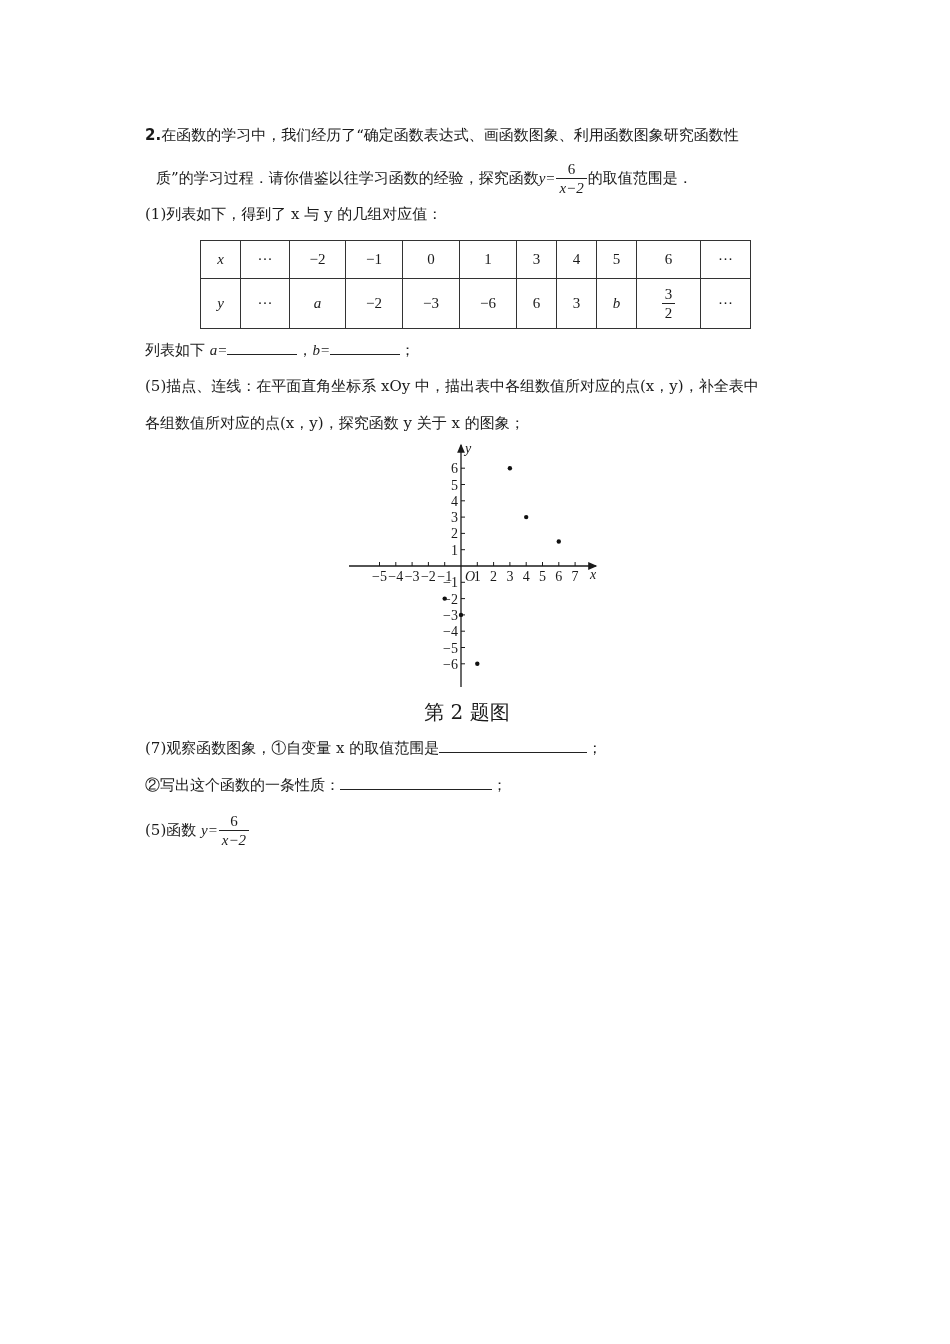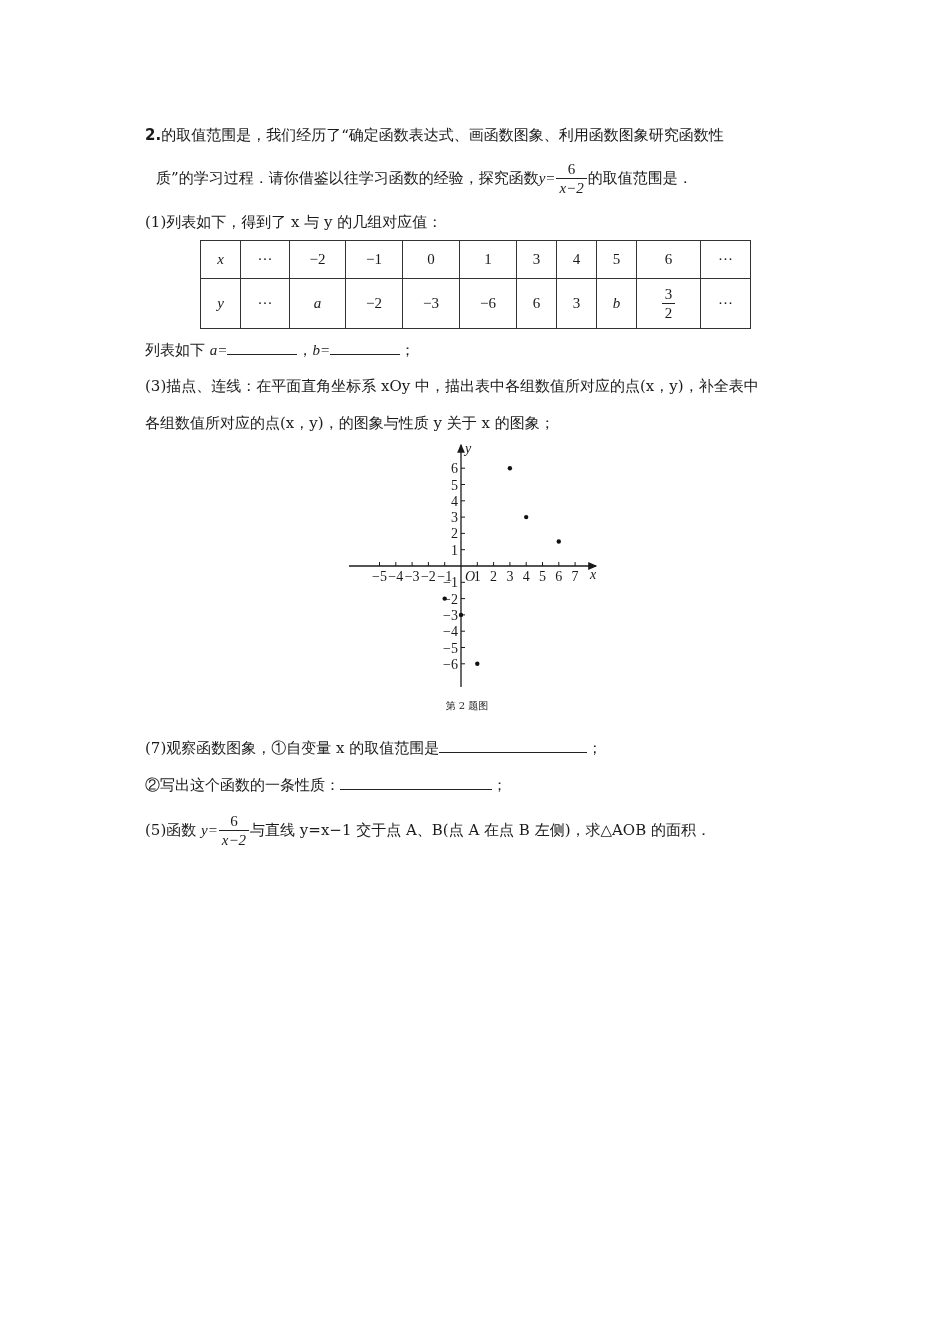--- a/index.html
+++ b/index.html
@@ -15,35 +15,35 @@
   .frac .num { display: block; padding: 0 3px; }
   .frac .den { display: block; border-top: 1px solid #222; padding: 0 3px; font-family: Liberation Serif, serif; }
   .blank { display: inline-block; border-bottom: 1px solid #222; height: 14px; vertical-align: baseline; }
   table.vals {
     position: absolute; left: 200px; top: 240px; border-collapse: collapse;
     font-family: "Liberation Serif", "DejaVu Serif", serif; font-size: 15px;
   }
   table.vals td { border: 1px solid #333; text-align: center; padding: 0; }
   table.vals tr.r1 td { height: 37px; }
   table.vals tr.r2 td { height: 49px; }
-  .caption { position: absolute; left: 0; width: 934px; text-align: center; top: 699px; font-size: 10px; }
+  .caption { position: absolute; left: 0; width: 934px; text-align: center; top: 699px; font-size: 20px; }
   svg.graph { position: absolute; left: 340px; top: 437px; }
   svg text { font-family: "Liberation Serif", "DejaVu Serif", serif; font-size: 14px; fill: #1a1a1a; }
 </style>
 </head>
 <body>
 
 <div class="line" style="top:124px;">
-  <span class="qnum">2.</span><span>的取值范围是，我们经历了“确定函数表达式、画函数图象、利用函数图象研究函数性</span>
+  <span class="qnum">2.</span><span>在函数的学习中，我们经历了“确定函数表达式、画函数图象、利用函数图象研究函数性</span>
 </div>
 <div class="line" style="top:160px;margin-left:11px;">
   <span>质”的学习过程．请你借鉴以往学习函数的经验，探究函数</span><span class="it">y=</span><span class="frac"><span class="num">6</span><span class="den it">x−2</span></span><span>的取值范围是．</span>
 </div>
 
-<div class="line" style="top:211px;">(1)列表如下，得到了 x 与 y 的几组对应值：</div>
+<div class="line" style="top:203px;">(1)列表如下，得到了 x 与 y 的几组对应值：</div>
 
 <table class="vals">
   <tbody>
       <tr class="r1">
     <td style="width:39px;" class="it">x</td>
     <td style="width:48px;">···</td>
     <td style="width:55px;">−2</td>
     <td style="width:56px;">−1</td>
     <td style="width:56px;">0</td>
     <td style="width:56px;">1</td>
@@ -68,22 +68,22 @@
     </td>
     <td>···</td>
   </tr>
 </tbody>
   </table>
 
 <div class="line" style="top:339px;">
   <span>列表如下 </span><span class="it">a=</span><span class="blank" style="width:70px;"></span><span>，</span><span class="it">b=</span><span class="blank" style="width:70px;"></span><span>；</span>
 </div>
 
-<div class="line" style="top:375px;">(3)描点、连线：在平面直角坐标系 xOy 中，描出表中各组数值所对应的点(x，y)，补全表中</div>
-<div class="line" style="top:412px;">各组数值所对应的点(x，y)，的图象与性质 y 关于 x 的图象；</div>
+<div class="line" style="top:375px;">(5)描点、连线：在平面直角坐标系 xOy 中，描出表中各组数值所对应的点(x，y)，补全表中</div>
+<div class="line" style="top:412px;">各组数值所对应的点(x，y)，探究函数 y 关于 x 的图象；</div>
 
 <svg class="graph" width="270" height="260" viewBox="0 0 270 260">
   <defs>
     <marker id="arr" markerWidth="8" markerHeight="8" refX="6" refY="3" orient="auto">
       <path d="M0,0 L7,3 L0,6 Z" fill="#1a1a1a"></path>
     </marker>
   </defs>
   <g>
     <line x1="9" y1="129" x2="256" y2="129" stroke="#1a1a1a" stroke-width="1.3" marker-end="url(#arr)"></line>
   </g>
@@ -158,14 +158,14 @@
 <div class="caption">第 2 题图</div>
 
 <div class="line" style="top:737px;">
   <span>(7)观察函数图象，①自变量 x 的取值范围是</span><span class="blank" style="width:148px;"></span><span>；</span>
 </div>
 <div class="line" style="top:774px;text-align:center;">
   <span>②写出这个函数的一条性质：</span><span class="blank" style="width:152px;"></span><span>；</span>
 </div>
 
 <div class="line" style="top:812px;">
-  <span>(5)函数 </span><span class="it">y=</span><span class="frac"><span class="num">6</span><span class="den it">x−2</span></span><span>与直线 y=x−1 交于点 A、B(点 A 在点 B 左侧)，求△AOB 的面积．</span>
+  <span>(5)函数 </span><span class="it">y=</span><span class="frac"><span class="num">6</span><span class="den it">x−2</span></span>
 </div>
 
 </body></html>

